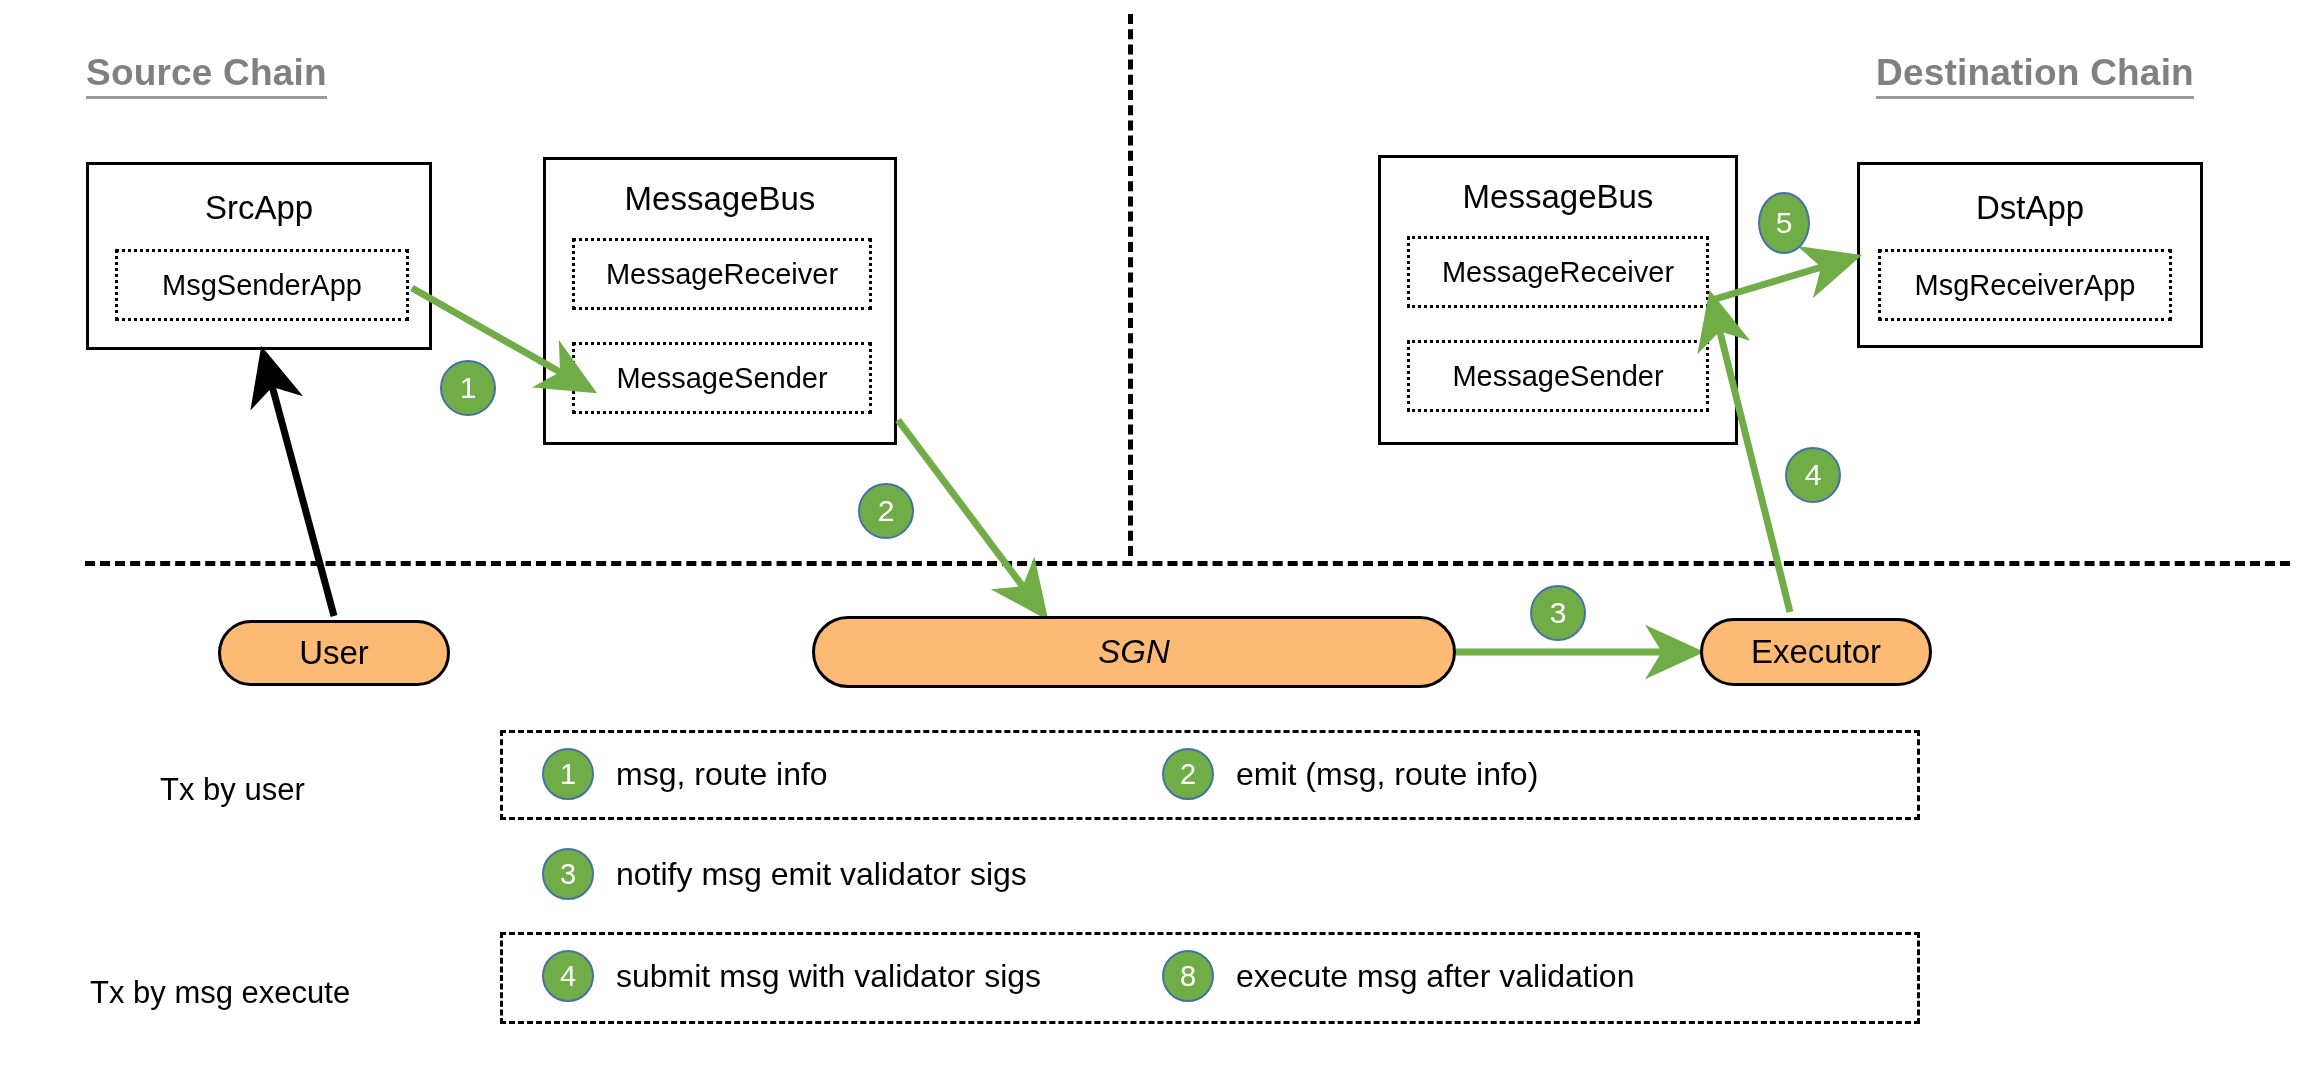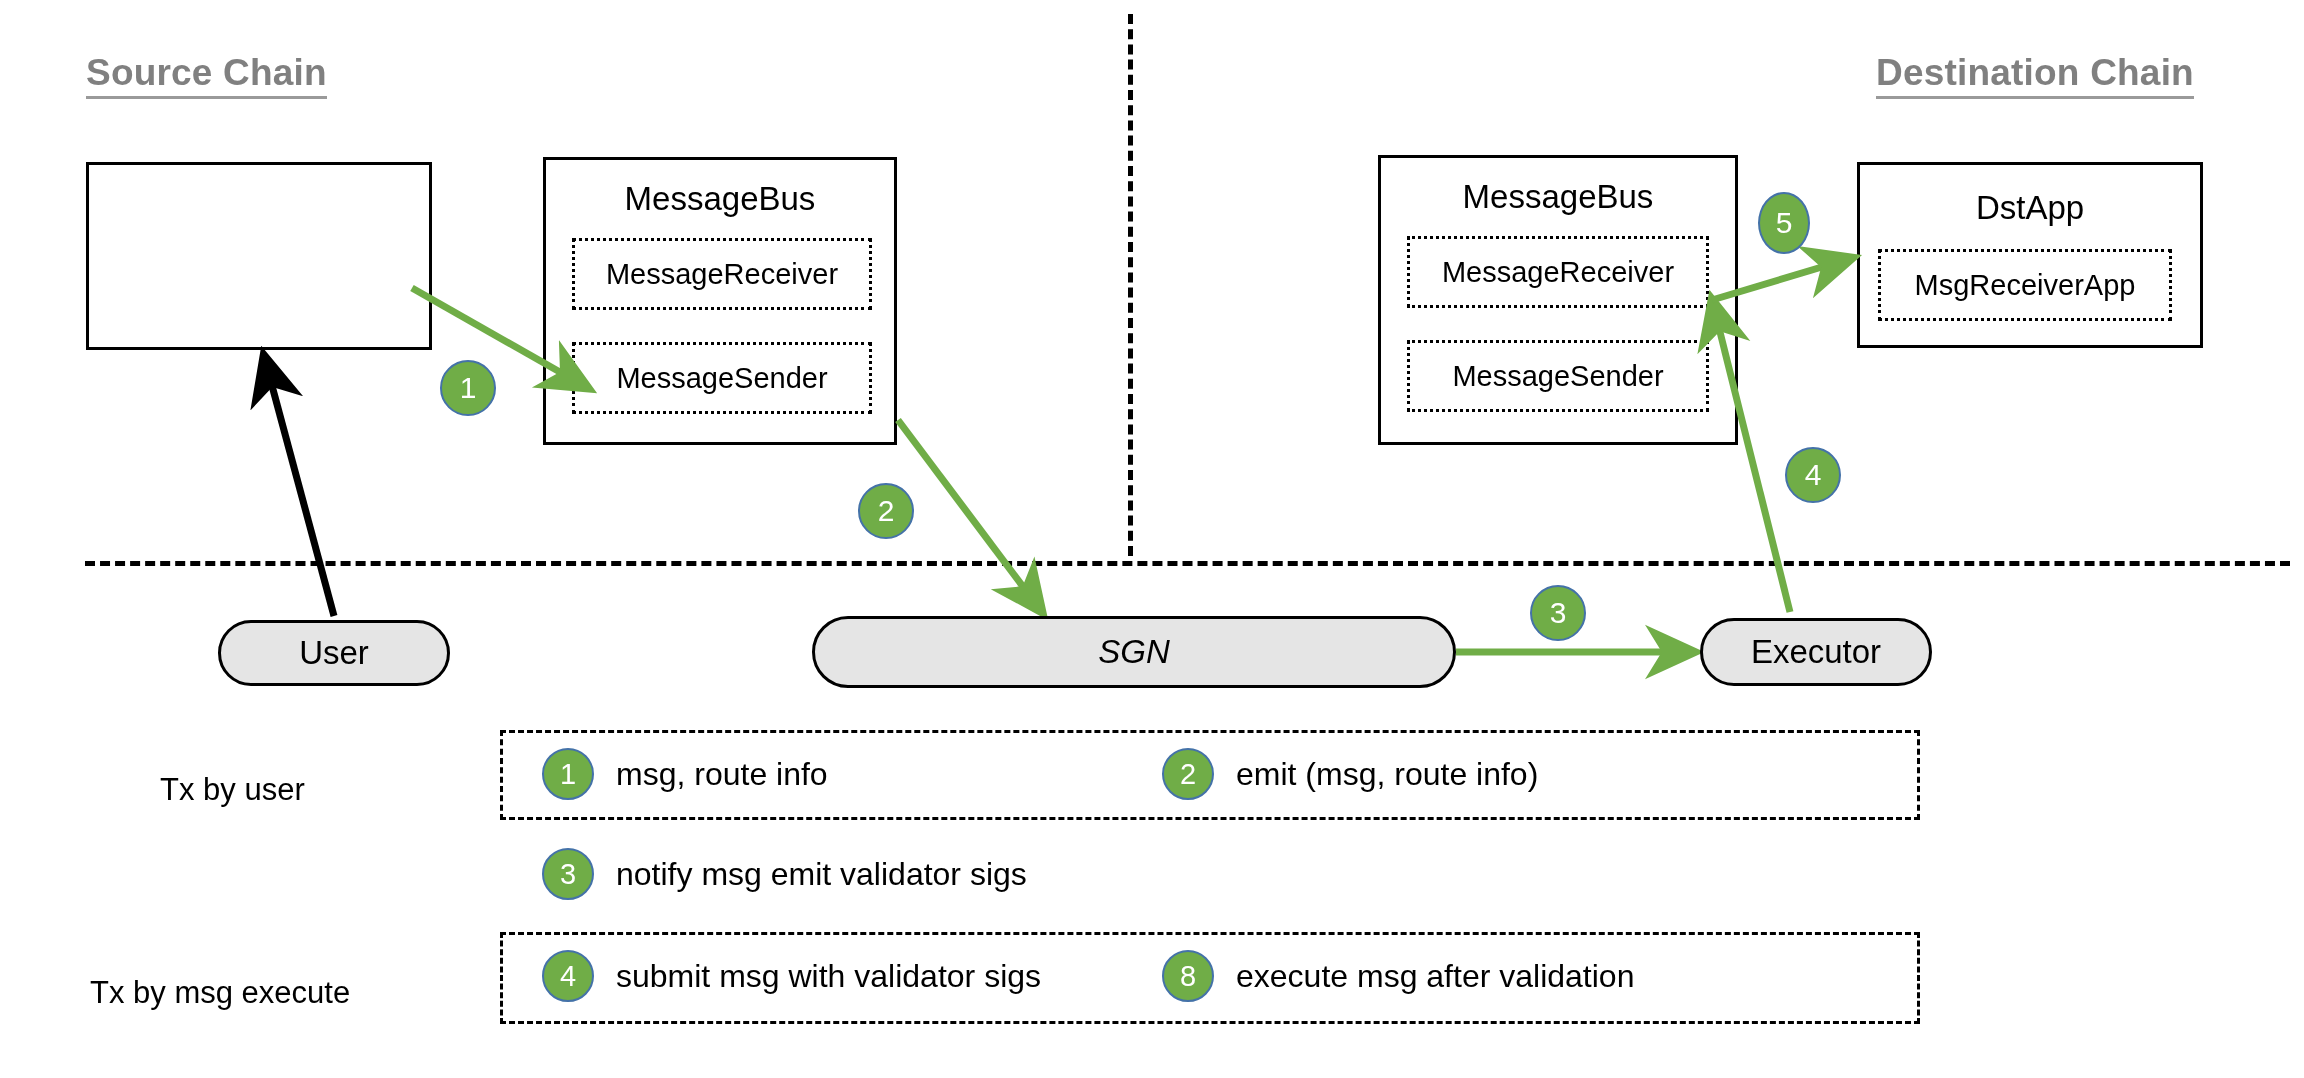--- a/index.html
+++ b/index.html
@@ -58,21 +58,21 @@
     justify-content: center;
     font-size: 29px;
     color: #000000;
     white-space: nowrap;
   }
 
   
   .stadium {
     position: absolute;
     border: 3px solid #000000;
-    background: #e5e5e5;
+    background: #fdba74;
     border-radius: 999px;
     box-sizing: border-box;
     display: flex;
     align-items: center;
     justify-content: center;
     font-size: 33px;
     color: #000000;
     white-space: nowrap;
     z-index: 3;
   }
@@ -167,20 +167,22 @@
 
 <div id="stage">
 
   <div class="chain-title" id="dst-chain-title">Destination Chain</div>
   <div class="chain-title" id="src-chain-title">Source Chain</div>
 
   <div id="vertical-divider"></div>
   <div id="horizontal-divider"></div>
 
   <div class="node-box" id="src-app-box" style="left:86px; top:162px; width:346px; height:188px;">
+    <div class="node-title" style="top:24px;">SrcApp</div>
+    <div class="inner-box" style="left:26px; top:84px; width:294px; height:72px;">MsgSenderApp</div>
   </div>
 
   <div class="node-box" id="src-bus-box" style="left:543px; top:157px; width:354px; height:288px;">
     <div class="node-title" style="top:20px;">MessageBus</div>
     <div class="inner-box" style="left:26px; top:78px; width:300px; height:72px;">MessageReceiver</div>
     <div class="inner-box" style="left:26px; top:182px; width:300px; height:72px;">MessageSender</div>
   </div>
 
   <div class="node-box" id="dst-bus-box" style="left:1378px; top:155px; width:360px; height:290px;">
     <div class="node-title" style="top:20px;">MessageBus</div>

